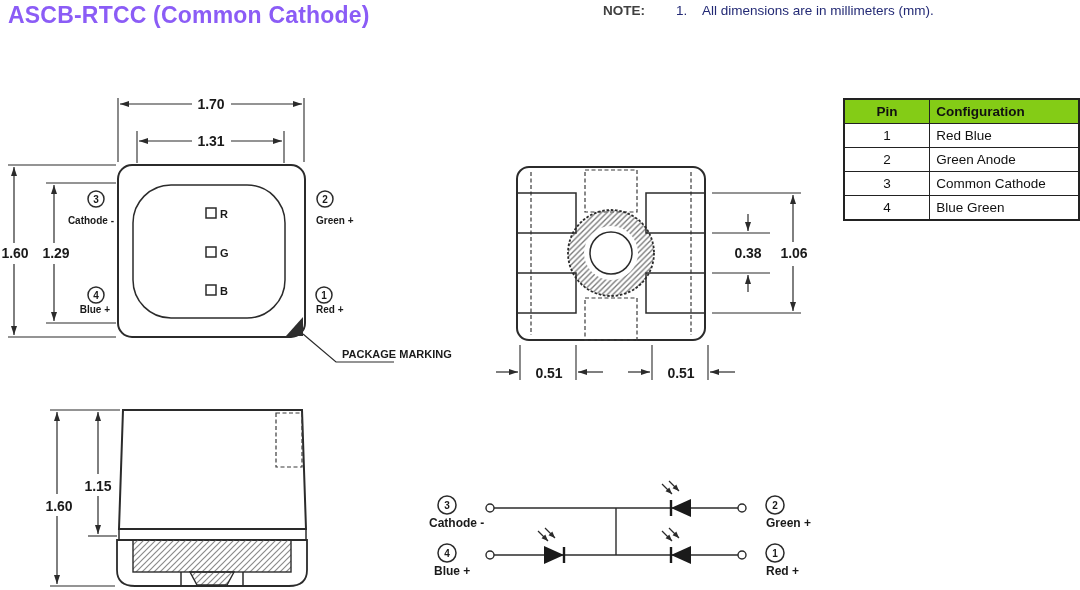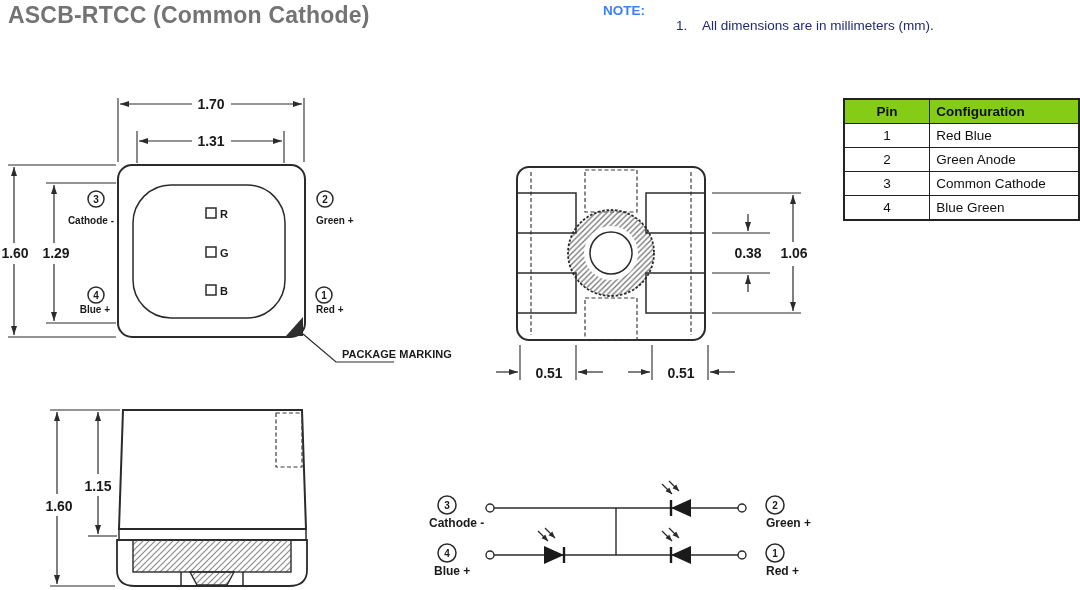--- a/index.html
+++ b/index.html
@@ -1,19 +1,19 @@
 <!DOCTYPE html>
 <html><head>
 <meta charset="utf-8">
 <style>
   html,body{margin:0;padding:0;background:#fff;}
   .page{position:relative;width:1080px;height:590px;background:#ffffff;overflow:hidden;
         font-family:"Liberation Sans",sans-serif;color:#111;}
-  .title{position:absolute;left:8px;top:2px;font-size:23px;font-weight:700;letter-spacing:.2px;color:#737373;}
-  .note-label{position:absolute;left:603px;top:3px;font-size:13.5px;font-weight:700;color:#3b82f6;}
+  .title{position:absolute;left:8px;top:2px;font-size:23px;font-weight:700;letter-spacing:.2px;color:#8b5cf6;}
+  .note-label{position:absolute;left:603px;top:3px;font-size:13.5px;font-weight:700;color:#404040;}
   .note-row{position:absolute;left:676px;width:404px;font-size:13.5px;color:#232a75;}
   .note-row .note-num{display:inline-block;width:26px;}
   .pin-table{position:absolute;left:843px;top:98px;border-collapse:collapse;font-size:13.5px;}
   .pin-table th,.pin-table td{border:1px solid #222;}
   .pin-table{border:2px solid #222;}
   .pin-table th{background:#84cc16;font-weight:700;padding:4px 6px;}
   .pin-table td{padding:2px 6px;height:19px;}
   .pin-table .c-pin{width:80px;text-align:center;}
   .pin-table .c-cfg{width:143px;text-align:left;}
   svg text{font-family:"Liberation Sans",sans-serif;fill:#1a1a1a;}
@@ -31,21 +31,21 @@
   .dash{stroke:#3a3a3a;stroke-width:1.2;fill:none;stroke-dasharray:4 2.5;}
 </style>
 </head>
 <body>
 
 <div class="page">
 
   <div class="title">ASCB-RTCC (Common Cathode)</div>
 
   <div class="note-label">NOTE:</div>
-  <div class="note-row" style="top:18px;">
+  <div class="note-row" style="top:3px;">
     <span class="note-num">1.</span><span>All dimensions are in millimeters (mm).</span>
   </div>
 
   <table class="pin-table">
     <thead>
       <tr>
         <th class="c-pin">Pin</th>
         <th class="c-cfg" style="text-align:left;">Configuration</th>
       </tr>
     </thead>

